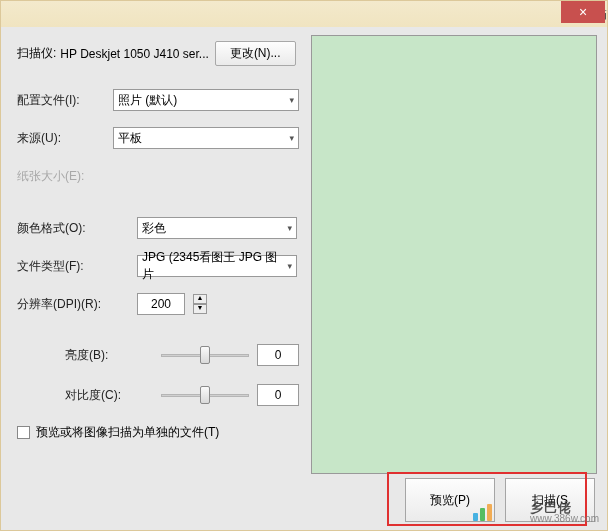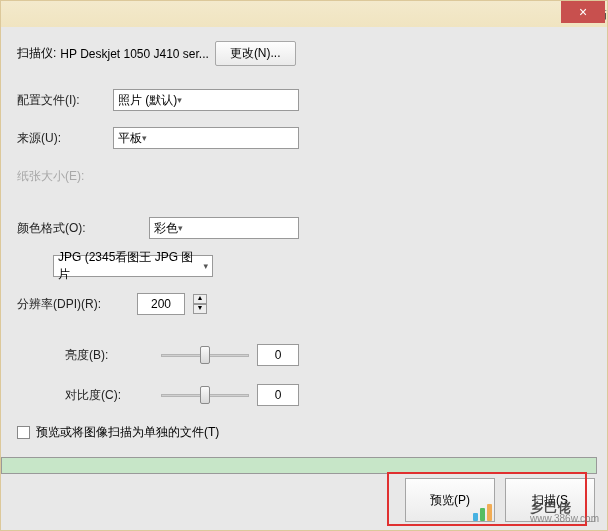--- a/index.html
+++ b/index.html
@@ -1,33 +1,33 @@
 <!DOCTYPE html>
 <html><head>
 <meta charset="utf-8">
 <style>
 * { box-sizing: border-box; font-family: "Microsoft YaHei", "SimSun", sans-serif; font-size: 12px; }
 body { margin: 0; background: #fff; }
 .window { width: 608px; height: 531px; background: #e8e8e8; position: relative; border: 1px solid #dcc89a; overflow: hidden; }
 .titlebar { height: 26px; background: linear-gradient(#f3e9cc, #f0e4c0); display: flex; align-items: center; position: relative; }
 .titlebar .title { flex: 1; text-align: right; color: #333; padding-left: 44px; }
 .titlebar .close { width: 44px; height: 22px; background: #c8504e; color: #fff; display: flex; align-items: center; justify-content: center; position: absolute; right: 2px; top: 0; font-size: 14px; }
-.body { display: flex; height: calc(100% - 26px - 48px); flex-direction: column; }
+.body { display: flex; height: calc(100% - 26px - 48px); }
 .left { width: 310px; padding: 14px 12px 8px 16px; }
 .right { flex: 1; padding: 8px 10px 8px 0; }
 .preview-box { width: 100%; height: 100%; background: #c7e6c8; border: 1px solid #999; }
 .row { display: flex; align-items: center; margin-bottom: 14px; min-height: 24px; }
 .lbl { width: 96px; color: #222; }
 .lbl.disabled { color: #a8a8a8; }
 .scanner-row { display: flex; align-items: center; margin-bottom: 22px; }
 .scanner-name { margin-left: 4px; margin-right: 6px; }
 .btn { background: linear-gradient(#fdfdfd, #eaeaea); border: 1px solid #a8a8a8; padding: 3px 14px; border-radius: 2px; cursor: pointer; }
-.select { flex: 1; height: 22px; border: 1px solid #999; background: #fff; padding: 0 4px; display: flex; align-items: center; }
+.select { flex: 1; height: 22px; border: 1px solid #999; background: #fff; padding: 0 4px; display: flex; align-items: center; justify-content: space-between; }
 .select .arrow { font-size: 9px; color: #555; }
-.select.narrow { max-width: 160px; margin-left: 36px; }
+.select.narrow { max-width: 160px; margin-left: 24px; }
 .spinner-wrap { display: flex; align-items: center; margin-left: 24px; gap: 6px; }
 .spinner-input { width: 48px; text-align: center; height: 22px; border: 1px solid #999; }
 .spinner-btns { display: flex; flex-direction: column; margin-left: 2px; }
 .spin-btn { width: 14px; height: 10px; border: 1px solid #999; background: #eee; font-size: 7px; line-height: 6px; text-align: center; }
 .slider-row { display: flex; align-items: center; margin-bottom: 18px; margin-left: 48px; }
 .slider { flex: 1; height: 20px; position: relative; margin: 0 8px 0 0; }
 .track { position: absolute; top: 9px; left: 0; right: 0; height: 3px; background: #d0d0d0; border: 1px solid #b5b5b5; }
 .thumb { position: absolute; top: 1px; left: 50%; transform: translateX(-50%); width: 10px; height: 18px; background: linear-gradient(#fafafa,#d9d9d9); border: 1px solid #8a8a8a; border-radius: 2px; }
 .num-input { width: 42px; height: 22px; border: 1px solid #999; text-align: center; }
 .checkbox-row { display: flex; align-items: center; margin-top: 10px; text-align: center; }
@@ -88,20 +88,21 @@
 
       <div class="row">
         <div class="lbl">颜色格式(O):</div>
         <div class="select narrow">
           <span>彩色</span>
           <span class="arrow">▾</span>
         </div>
       </div>
 
       <div class="row">
+        <div class="lbl">文件类型(F):</div>
         <div class="select narrow">
           <span>JPG (2345看图王 JPG 图片</span>
           <span class="arrow">▾</span>
         </div>
       </div>
 
       <div class="row">
         <div class="lbl">分辨率(DPI)(R):</div>
         <div class="spinner-wrap">
           <input class="spinner-input" value="200" style="">

